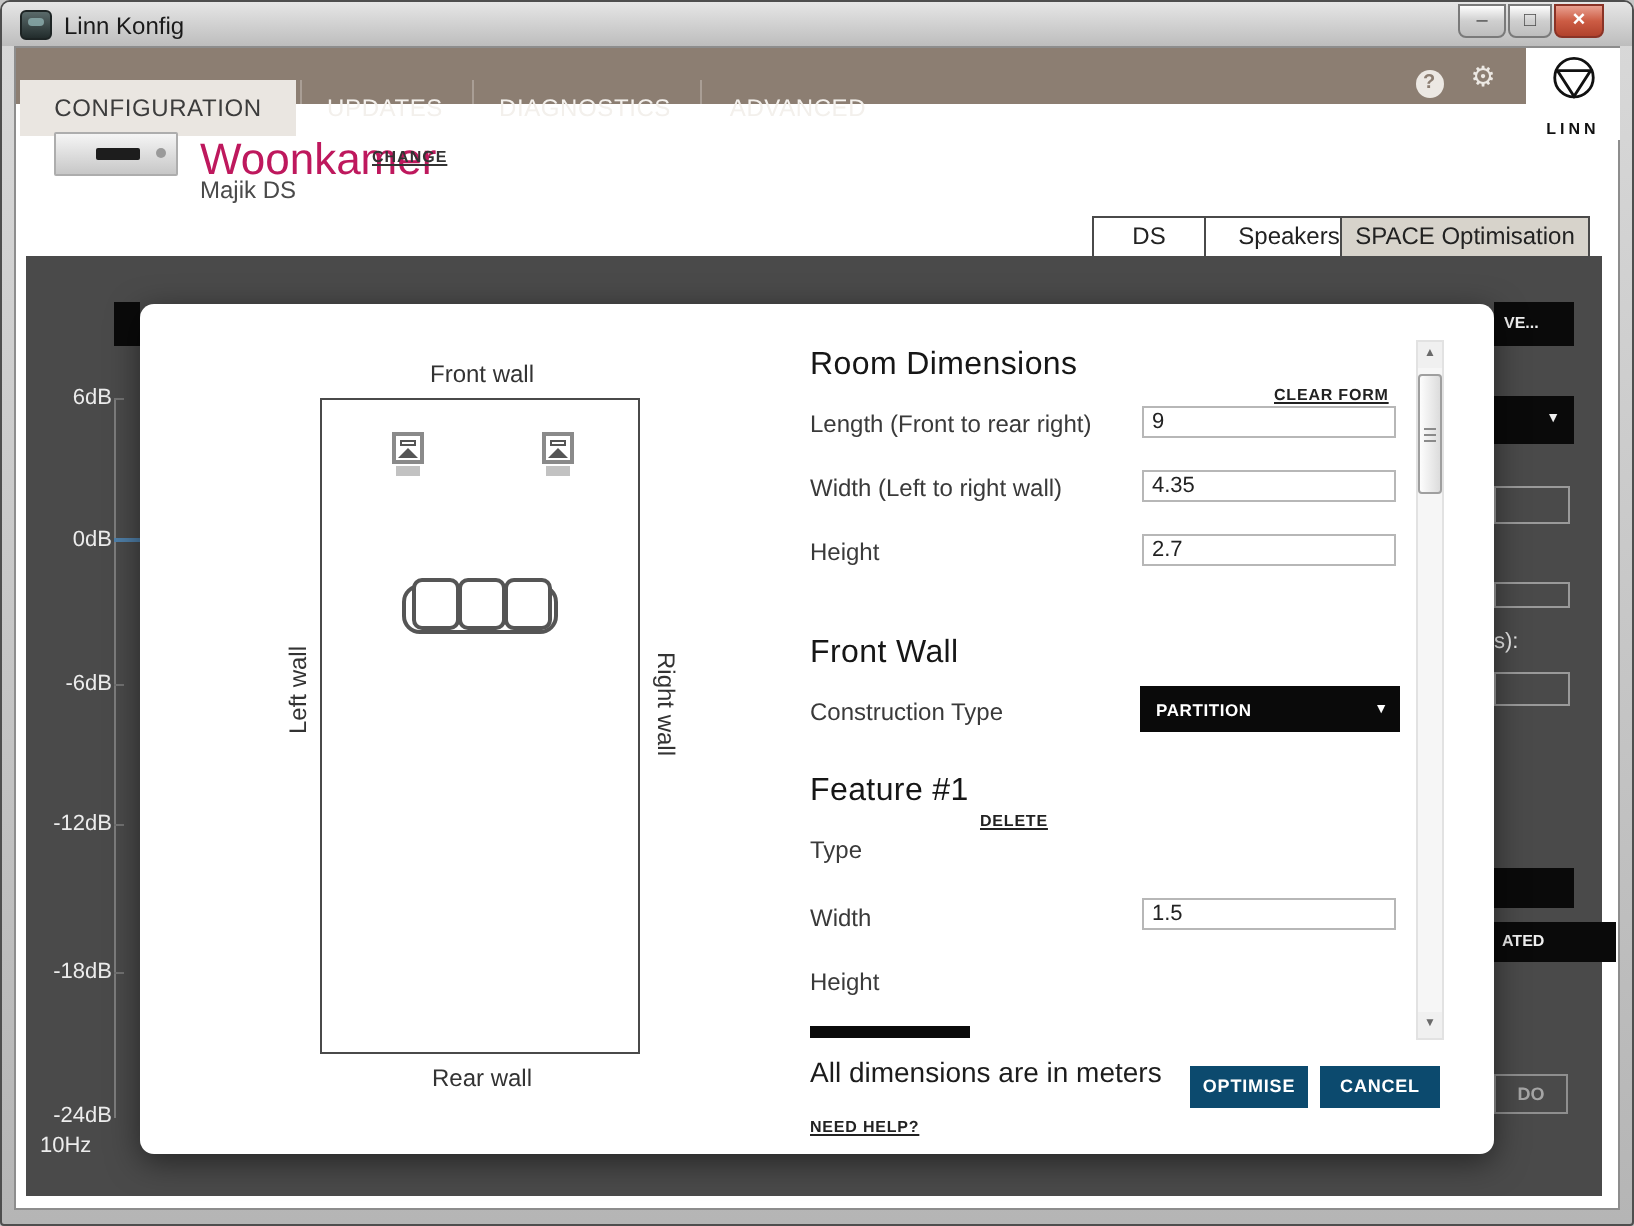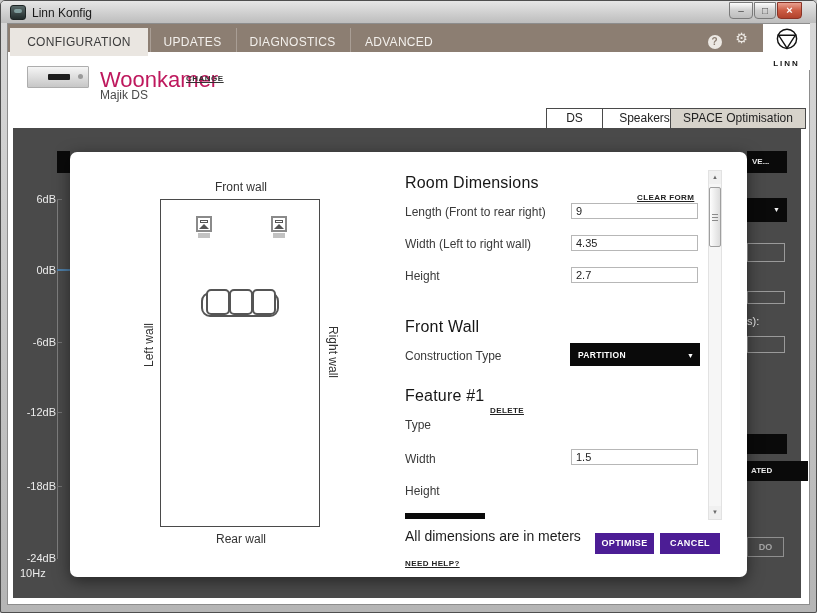--- a/index.html
+++ b/index.html
@@ -14,21 +14,21 @@
   .app-icon::after { content:""; position:absolute; left:3px; top:3px; width:8px; height:4px; background:#8fb0b0; border-radius:2px; opacity:.8; }
   .win-title { position:absolute; left:31px; top:5px; font-size:12px; color:#1a1a1a; }
   .winbtn { position:absolute; top:2px; height:17px; border:1px solid #7a7a7a; border-radius:0 0 4px 4px; background:linear-gradient(#fdfdfd,#cfcfcf 50%,#bdbdbd); color:#4a4a4a; font-size:10px; line-height:15px; text-align:center; cursor:default; }
   .winbtn.min { left:729px; width:24px; }
   .winbtn.max { left:754px; width:22px; }
   .winbtn.close { left:777px; width:25px; background:linear-gradient(#e9a090,#cc5c44 50%,#b1422c); border-color:#8a3326; color:#fff; font-weight:bold; font-size:11px; }
 
   
   .client { position:absolute; left:7px; right:7px; top:23px; bottom:8px; background:#fff; border:1px solid #8d8d8d; }
   .tabbar { position:absolute; left:8px; right:8px; top:24px; height:28px; background:#8c7e72; }
-  .tab { position:absolute; top:4px; height:28px; line-height:28px; text-align:center; font-size:12px; color:#f3f0ec; letter-spacing:.3px; cursor:pointer; border-left:1px solid rgba(255,255,255,.25); }
+  .tab { position:absolute; top:16px; height:28px; line-height:28px; text-align:center; font-size:12px; color:#f3f0ec; letter-spacing:.3px; cursor:pointer; border-left:1px solid rgba(255,255,255,.25); }
   .tab.active { background:#eae6e1; color:#3c3c3c; border-left:none; }
   .icon-btn { position:absolute; top:7px; width:15px; height:15px; color:#ece8e3; text-align:center; cursor:pointer; }
   .help-circle { display:inline-block; width:14px; height:14px; border-radius:50%; background:#ece8e3; color:#8c7e72; font-size:10px; font-weight:bold; line-height:14px; }
   .gear { font-size:14px; line-height:15px; }
   .linn-box { position:absolute; left:755px; top:0; width:47px; height:46px; background:#fff; text-align:center; padding-top:3px; }
   .linn-box .word { font-size:8px; font-weight:bold; letter-spacing:2px; color:#111; }
 
   
   .device-thumb { position:absolute; left:27px; top:66px; width:62px; height:22px; background:linear-gradient(#f5f5f5,#c7c7c7); border:1px solid #adadad; border-radius:1px; }
   .device-thumb .display { position:absolute; left:20px; top:7px; width:22px; height:6px; background:#1d1d1d; border-radius:1px; }
@@ -66,21 +66,21 @@
 
   .dlg-h1 { position:absolute; font-size:16px; color:#161616; letter-spacing:.2px; }
   .dlg-link { position:absolute; font-size:8px; font-weight:bold; letter-spacing:.4px; color:#222; text-decoration:underline; cursor:pointer;margin-top:13px; }
   .dlg-label { position:absolute; left:335px; font-size:12px; color:#3a3a3a; }
   .dlg-input { position:absolute; left:501px; width:127px; height:16px; border:1px solid #b7b7b7; font-size:11px; color:#222; padding:0 4px; font-family:"Liberation Sans",sans-serif; }
   .dd { position:absolute; left:500px; width:130px; background:#0a0a0a; color:#fff; cursor:pointer; }
   .dd .dd-text { position:absolute; left:8px; top:50%; transform:translateY(-50%); font-size:8.5px; font-weight:bold; letter-spacing:.3px; white-space:nowrap; }
   .dd .dd-arrow { position:absolute; right:6px; top:50%; transform:translateY(-50%); font-size:7px; }
   .divider-bar { position:absolute; left:335px; top:361px; width:80px; height:6px; background:#0a0a0a; }
   .note { position:absolute; left:335px; top:376px; font-size:14px; color:#1c1c1c; }
-  .dlg-btn { position:absolute; top:381px; height:21px; background:#4c1d95; color:#fff; font-size:9px; font-weight:bold; letter-spacing:.4px; text-align:center; line-height:21px; cursor:pointer; }
+  .dlg-btn { position:absolute; top:381px; height:21px; background:#0c4a6e; color:#fff; font-size:9px; font-weight:bold; letter-spacing:.4px; text-align:center; line-height:21px; cursor:pointer; }
 
   
   .sbar { position:absolute; left:638px; top:18px; width:14px; height:350px; background:#f6f6f6; border:1px solid #e2e2e2; }
   .sbar .btn { position:absolute; left:0; width:12px; height:13px; background:#f0f0f0; color:#6a6a6a; font-size:6px; text-align:center; line-height:13px; cursor:pointer; }
   .sbar .thumb { position:absolute; left:0; top:16px; width:12px; height:60px; background:linear-gradient(90deg,#fdfdfd,#dcdcdc); border:1px solid #9f9f9f; border-radius:2px; cursor:grab; }
   .sbar .grip { position:absolute; left:2px; right:2px; top:26px; height:7px; background:repeating-linear-gradient(#8a8a8a 0 1px, transparent 1px 3px); }
 </style>
 </head>
 <body>
 
@@ -116,21 +116,21 @@
   <div class="device-thumb">
     <div class="display"></div>
     <div class="knob"></div>
   </div>
   <div class="room-name">Woonkamer</div>
   <div class="change-link">CHANGE</div>
   <div class="device-model">Majik DS</div>
 
   <div class="subtab" style="left:546px;width:57px;">DS</div>
   <div class="subtab" style="left:602px;width:69px;padding-left:16px;">Speakers</div>
-  <div class="subtab selected" style="left:670px;width:136px;">SPACE Optimisation</div>
+  <div class="subtab selected" style="left:670px;width:125px;">SPACE Optimisation</div>
 
   <div class="panel"></div>
   <div class="ytick" style="top:193px;">6dB</div>
   <div class="ytick" style="top:264px;">0dB</div>
   <div class="ytick" style="top:336px;">-6dB</div>
   <div class="ytick" style="top:406px;">-12dB</div>
   <div class="ytick" style="top:480px;">-18dB</div>
   <div class="ytick" style="top:552px;">-24dB</div>
   <div class="xtick">10Hz</div>
   <div class="axis-v"></div>

